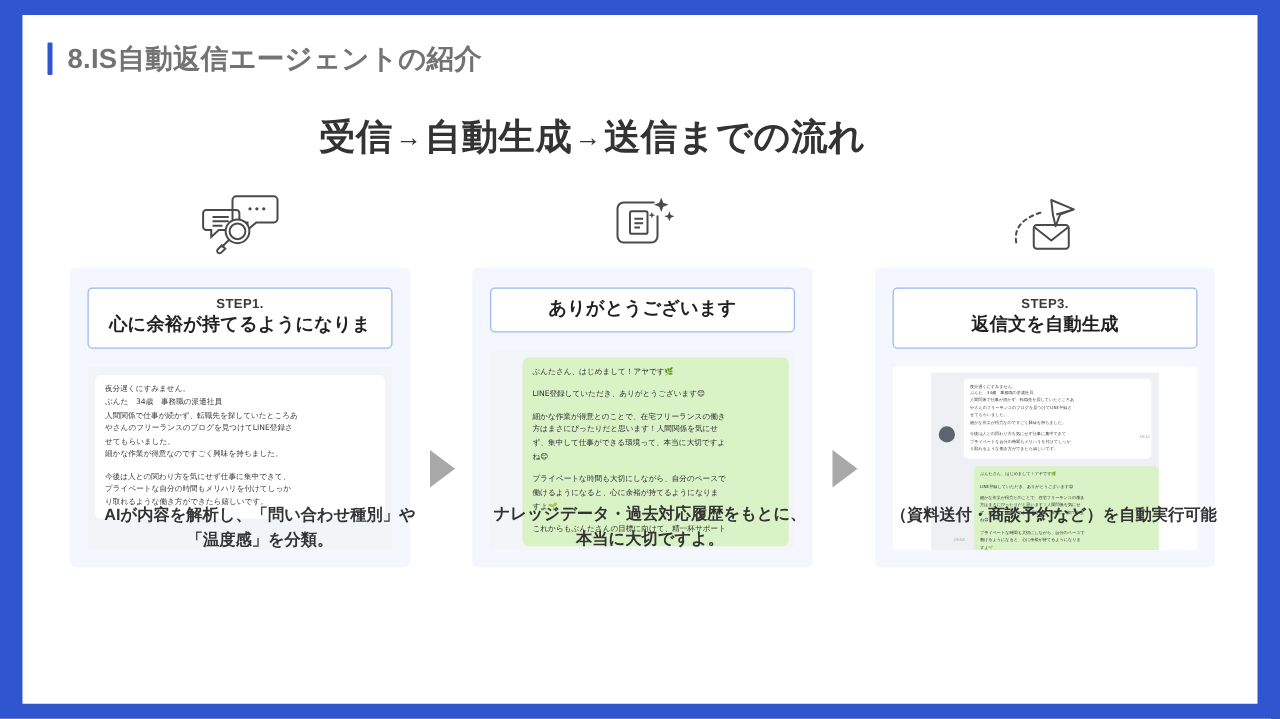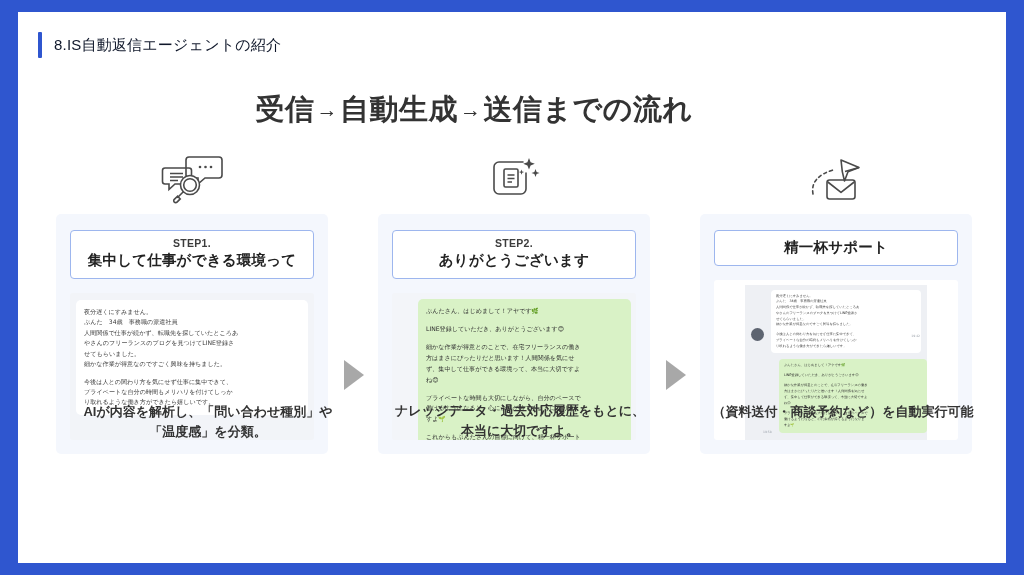--- a/index.html
+++ b/index.html
@@ -19,21 +19,21 @@
   
   #header{
     position:absolute;left:20px;top:20px;
     display:flex;align-items:center;
   }
   #header .accent{
     width:4px;height:26px;background:#2f56cf;border-radius:1px;
     margin-right:12px;
   }
   #header .htitle{
-    font-size:15px;font-weight:normal;color:#0f172a;letter-spacing:.2px;
+    font-size:22px;font-weight:bold;color:#737373;letter-spacing:.2px;
     white-space:nowrap;
   }
   
   #main-title{
     position:absolute;left:0;top:78px;width:912px;
     text-align:center;
     font-size:29px;font-weight:bold;color:#333333;
     letter-spacing:.5px;
   }
   #main-title .arrow{font-size:21px;vertical-align:2px;padding:0 2px;}
@@ -179,21 +179,21 @@
         <path d="M11 21.5 h13 M11 25 h13 M11 28.5 h8"></path>
         <circle cx="31" cy="33" r="9.5" fill="#ffffff"></circle>
         <circle cx="31" cy="33" r="6.3"></circle>
         <path d="M24.3 39.8 l-5.5 5.5" stroke-linecap="round"></path>
         <path d="M18.5 44.2 l-3.2 3.2 a1.9 1.9 0 0 0 0 2.7 a1.9 1.9 0 0 0 2.7 0 l3.2 -3.2 z"></path>
       </svg>
     </div>
     <div class="panel">
       <div class="steplabel">
         <span class="sl1">STEP1.</span>
-        <span class="sl2">集中して仕事ができる環境って</span>
+        <span class="sl2">心に余裕が持てるようになりま</span>
       </div>
       <div class="shot">
         <div class="mock1">
           <div class="bubble">
             <p>夜分遅くにすみません。</p>
             <p>ぶんた　34歳　事務職の派遣社員</p>
             <p>人間関係で仕事が続かず、転職先を探していたところあ</p>
             <p>やさんのフリーランスのブログを見つけてLINE登録さ</p>
             <p>せてもらいました。</p>
             <p>細かな作業が得意なのですごく興味を持ちました。</p>
@@ -213,21 +213,20 @@
         <path d="M37 10 h-24 a5 5 0 0 0 -5 5 v22 a5 5 0 0 0 5 5 h22 a5 5 0 0 0 5 -5 v-16" stroke-linecap="round"></path>
         <rect x="18" y="17" width="14" height="18" rx="1.5"></rect>
         <path d="M21.5 23 h7 M21.5 26.5 h7 M21.5 30 h4.5"></path>
         <path d="M43 6 l1.6 4.2 l4.2 1.6 l-4.2 1.6 l-1.6 4.2 l-1.6 -4.2 l-4.2 -1.6 l4.2 -1.6 z" fill="#4a4a4a" stroke="none"></path>
         <path d="M49.5 17 l1.1 2.9 l2.9 1.1 l-2.9 1.1 l-1.1 2.9 l-1.1 -2.9 l-2.9 -1.1 l2.9 -1.1 z" fill="#4a4a4a" stroke="none"></path>
         <path d="M35.5 17.5 l.7 1.9 l1.9 .7 l-1.9 .7 l-.7 1.9 l-.7 -1.9 l-1.9 -.7 l1.9 -.7 z" fill="#4a4a4a" stroke="none"></path>
       </svg>
     </div>
     <div class="panel">
       <div class="steplabel">
-        <span class="sl1">STEP2.</span>
         <span class="sl2">ありがとうございます</span>
       </div>
       <div class="shot">
         <div class="mock2">
           <div class="gbubble">
             <p>ぶんたさん、はじめまして！アヤです🌿</p>
             <div class="gap"></div>
             <p>LINE登録していただき、ありがとうございます😊</p>
             <div class="gap"></div>
             <p>細かな作業が得意とのことで、在宅フリーランスの働き</p>
@@ -252,21 +251,22 @@
       <svg width="62" height="52" viewBox="0 0 62 52" fill="none" stroke="#4a4a4a" stroke-width="1.6">
         <path d="M36 8 l18 7.5 l-11 4.2 l-3.5 9.3 l-2.2 -9.4 z" stroke-linejoin="round"></path>
         <path d="M40 19.6 l14 -4.1"></path>
         <path d="M8 42 q-3 -17 20 -24" stroke-dasharray="3 3.2" stroke-linecap="round"></path>
         <rect x="22" y="28" width="28" height="19" rx="2.5"></rect>
         <path d="M22.8 30 l13.2 10.4 l13.2 -10.4" stroke-linejoin="round"></path>
       </svg>
     </div>
     <div class="panel">
       <div class="steplabel">
-        <span class="sl2">精一杯サポート</span>
+        <span class="sl1">STEP3.</span>
+        <span class="sl2">返信文を自動生成</span>
       </div>
       <div class="shot">
         <div class="mock3">
           <div class="phone">
             <div class="avatar" style="top:43px;"></div>
             <div class="inbub">
               <p>夜分遅くにすみません。</p>
               <p>ぶんた　34歳　事務職の派遣社員</p>
               <p>人間関係で仕事が続かず、転職先を探していたところあ</p>
               <p>やさんのフリーランスのブログを見つけてLINE登録さ</p>

